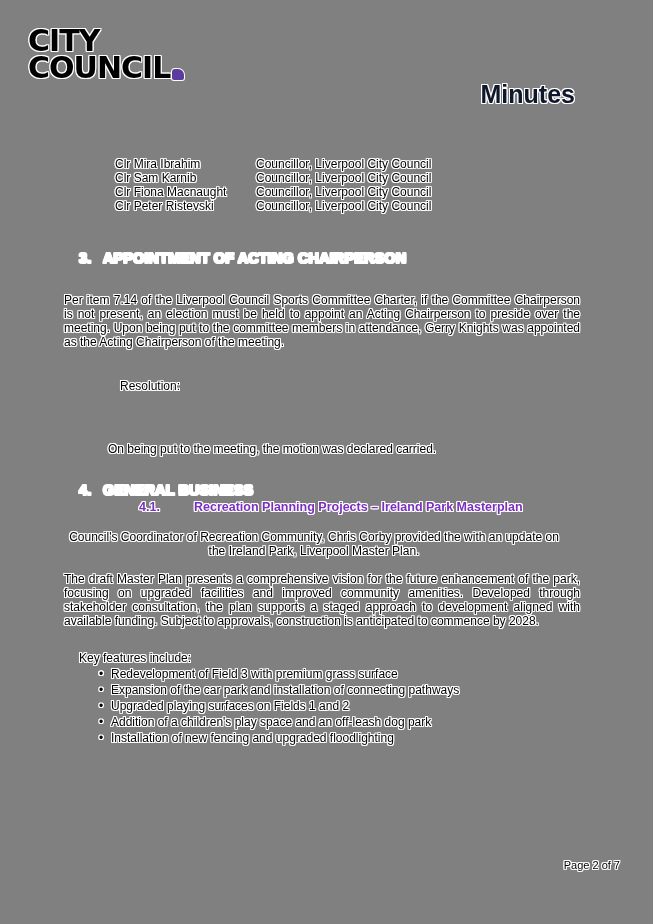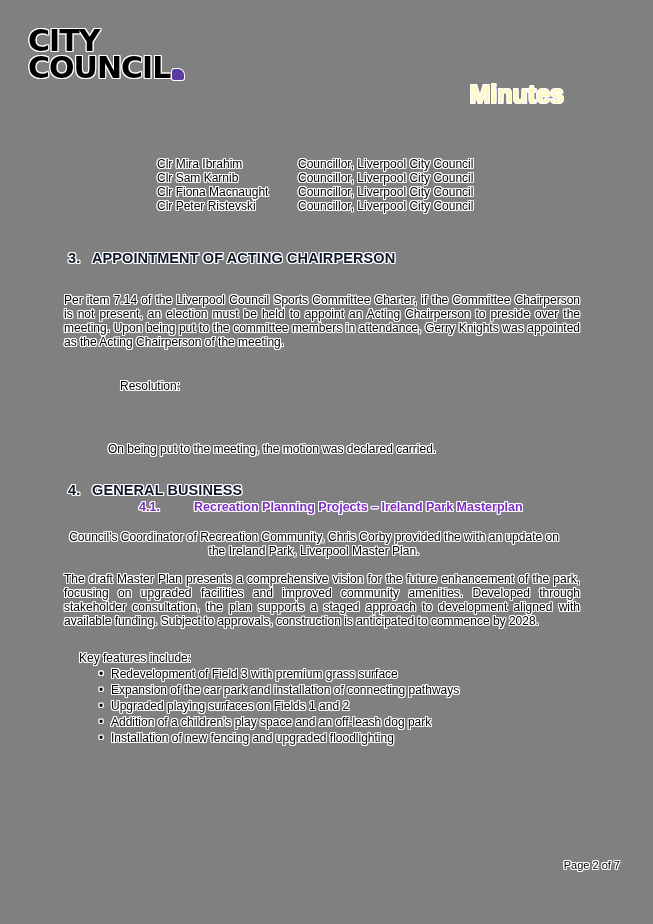--- a/index.html
+++ b/index.html
@@ -46,46 +46,45 @@
     width: 12px;
     height: 11px;
     background: #5b3c9e;
     border-radius: 3px 6px 2px 2px;
     margin-left: 2px;
     vertical-align: -2px;
     box-shadow: 0 0 0 1px #fff;
   }
   .doc-title {
     position: absolute;
-    right: 89px;
+    right: 78px;
     top: 80px;
     font-size: 25px;
     font-weight: bold;
-    color: #fef9c3;
+    color: #0f172a;
   }
   .attendees {
     position: absolute;
     left: 115px;
     top: 157px;
     font-size: 12px;
     line-height: 14px;
-    margin-left: 42px;
   }
   .att-row {
     display: flex;
   }
   .att-name {
     width: 141px;
   }
   .h-section {
     position: absolute;
-    left: 68px;
+    left: 79px;
     font-size: 14.5px;
     font-weight: bold;
-    color: #0f172a;
+    color: #ffffff;
     letter-spacing: 0.1px;
   }
   .h-section .num {
     display: inline-block;
     width: 24px;
   }
   .h-sub {
     position: absolute;
     left: 103px;
     font-size: 12.5px;

